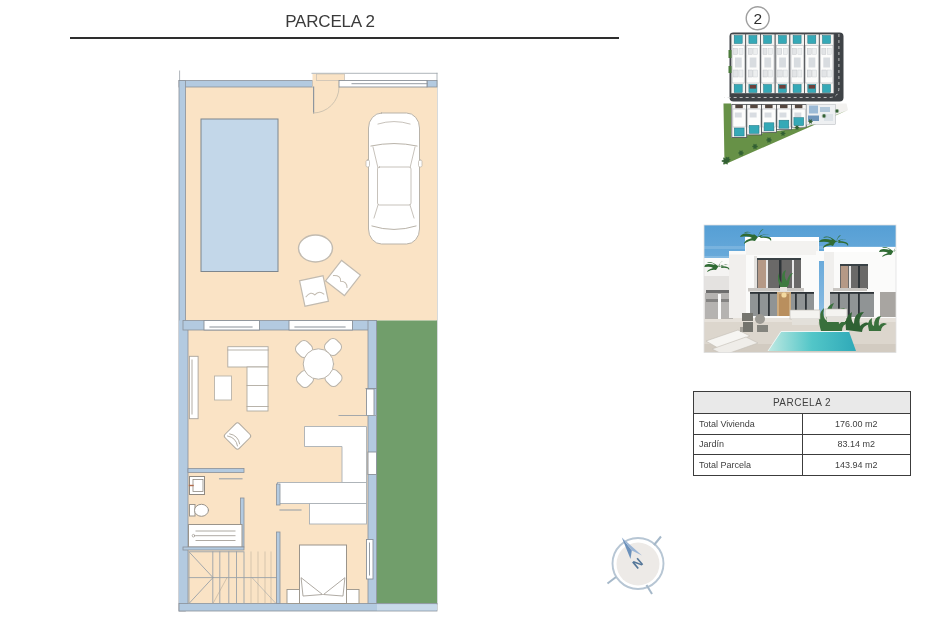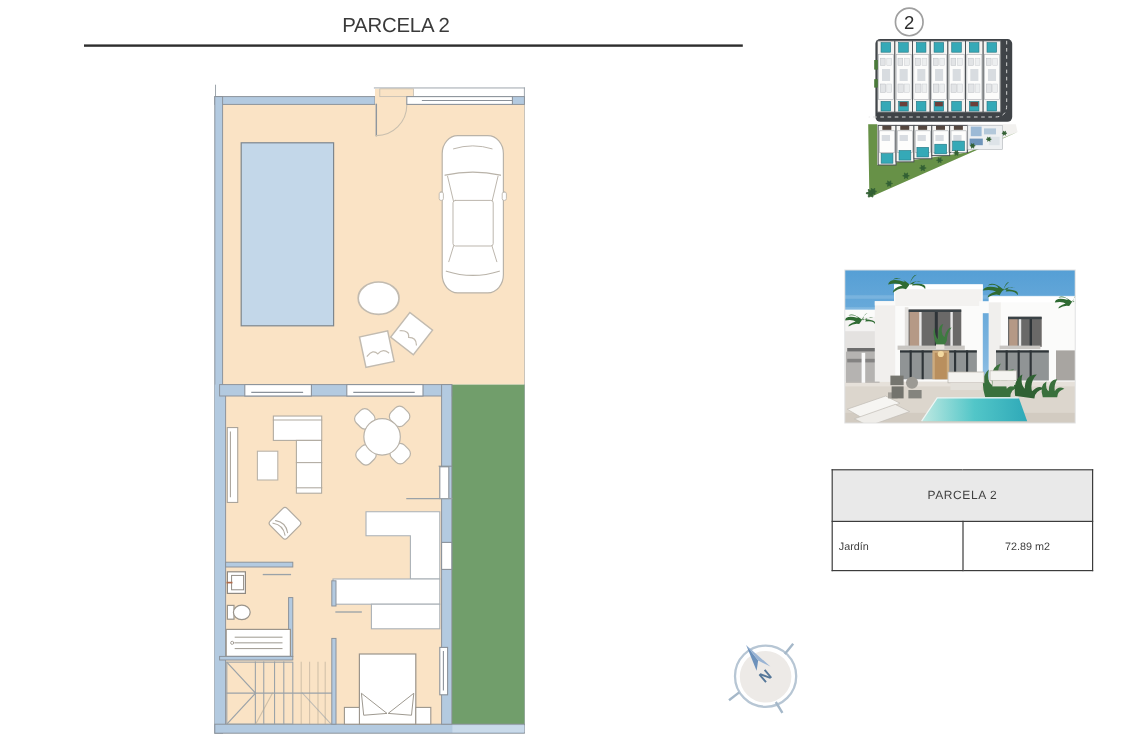--- a/index.html
+++ b/index.html
@@ -597,18 +597,26 @@
 <text x="637.5" y="568.5" transform="rotate(-40 636.5 563.5)" font-size="12.5" font-weight="bold" fill="#557799" text-anchor="middle" font-family="Liberation Sans, sans-serif">N</text>
 </g>
 </svg>
 
 <table class="summ">
 <tbody>
         <tr>
           <th colspan="2">PARCELA 2</th>
         </tr>
 <tr>
+          <td class="lbl">Total Vivienda</td>
+          <td class="val">176.00 m2</td>
+        </tr>
+<tr>
           <td class="lbl">Jardín</td>
-          <td class="val">72.89 m2</td>
+          <td class="val">83.14 m2</td>
+        </tr>
+<tr>
+          <td class="lbl">Total Parcela</td>
+          <td class="val">143.94 m2</td>
         </tr>
 </tbody>
     </table>
 </div>
 
 </body></html>

